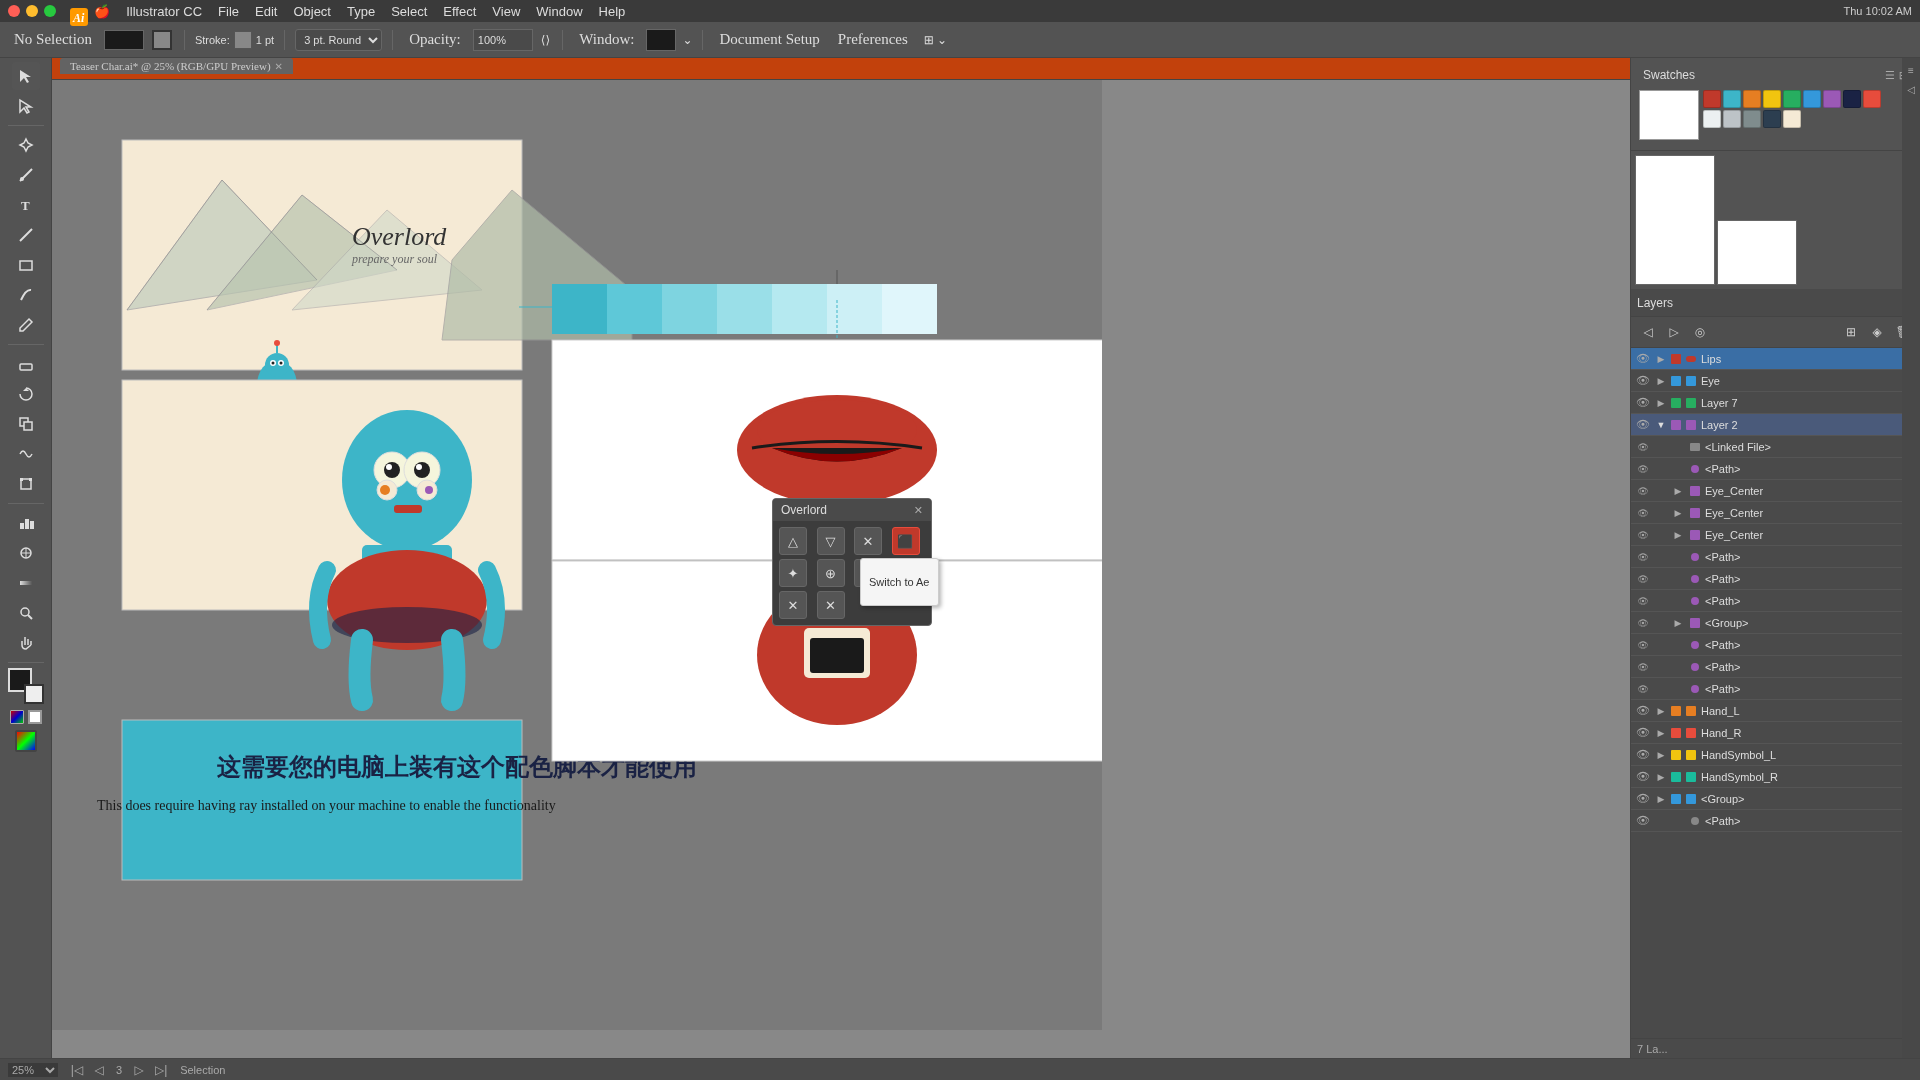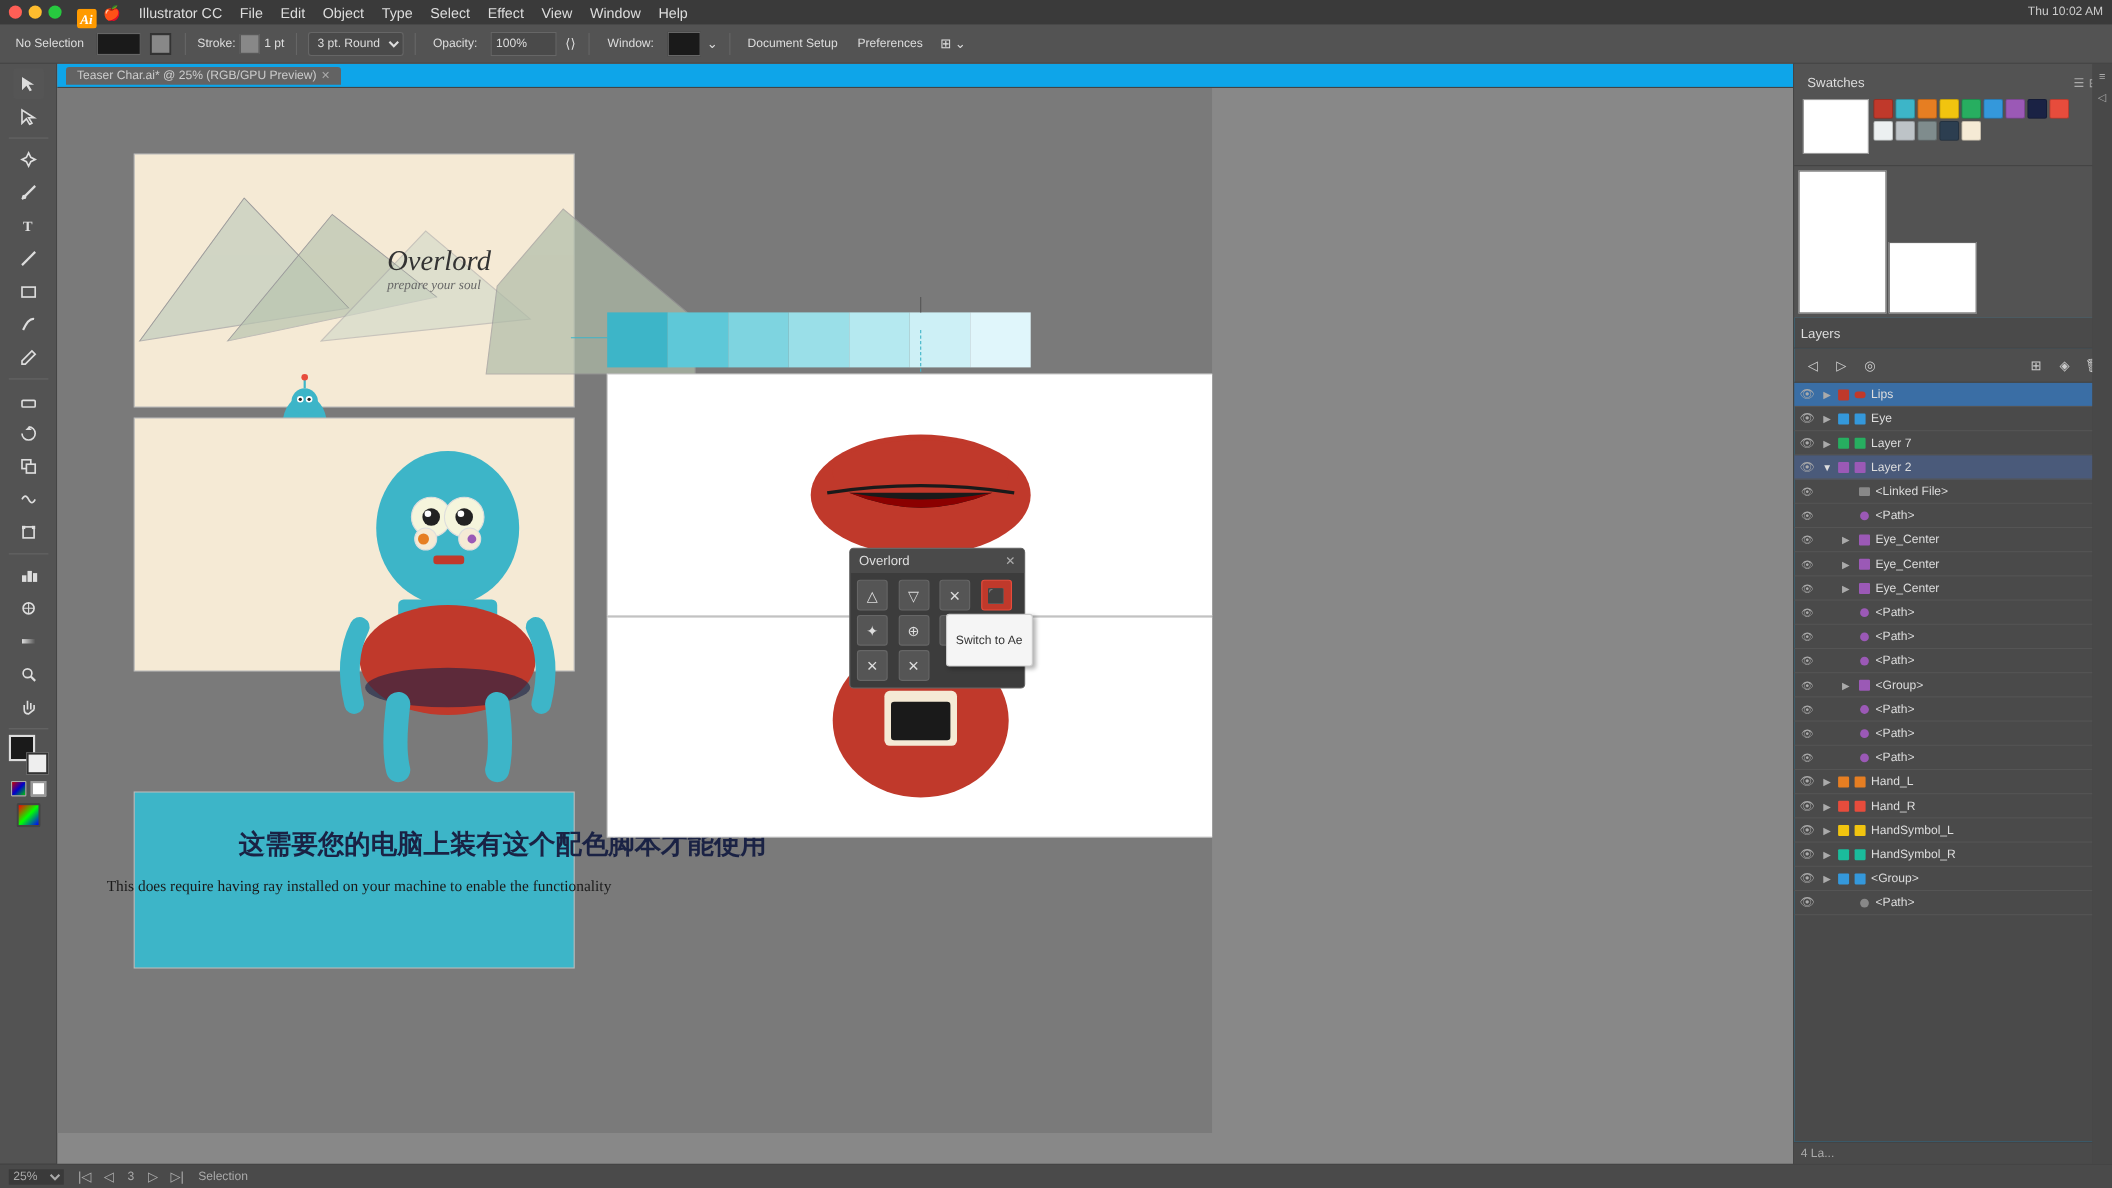--- a/index.html
+++ b/index.html
@@ -56,24 +56,25 @@
       height: 36px;
       background: #535353;
       display: flex;
       align-items: center;
       padding: 0 8px;
       gap: 6px;
       border-bottom: 1px solid #444;
     }
     .toolbar-item {
       color: #ddd;
-      font-size: 11px;
+      font-size: 15px;
       padding: 2px 6px;
       cursor: pointer;
       white-space: nowrap;
+      font-family: Liberation Serif, serif;
     }
     .toolbar-separator {
       width: 1px;
       height: 20px;
       background: #666;
       margin: 0 4px;
     }
     .toolbar-select {
       background: #4a4a4a;
       border: 1px solid #666;
@@ -159,25 +160,26 @@
     .canvas-area {
       flex: 1;
       background: #888;
       position: relative;
       overflow: hidden;
     }
 
     
     .tab-bar {
       height: 22px;
-      background: #0ea5e9;
-      display: flex;
-      align-items: center;
+      background: #c2410c;
+      display: flex;
+      align-items: flex-start;
       padding: 0 8px;
       border-bottom: 1px solid #444;
+      font-family: Liberation Serif, serif;
     }
     .tab-item {
       font-size: 11px;
       color: #ccc;
       padding: 2px 10px;
       background: #636363;
       border-radius: 3px 3px 0 0;
       cursor: pointer;
       display: flex;
       align-items: center;
@@ -1098,21 +1100,21 @@
             <div style="width:8px;height:8px;background:#888;border-radius:50%;"></div>
           </div>
           <div class="layer-label">&lt;Path&gt;</div>
           <div class="layer-circle"></div>
         </div>
 
       </div>
     </div>
 
     <div class="status-bar" style="height:20px;padding:0 6px;">
-      <span>4 La...</span>
+      <span>7 La...</span>
     </div>
 
     <div class="props-tabs">
       <div class="props-tab">≡</div>
       <div class="props-tab">◁</div>
     </div>
 
   </div>
 
 </div>

